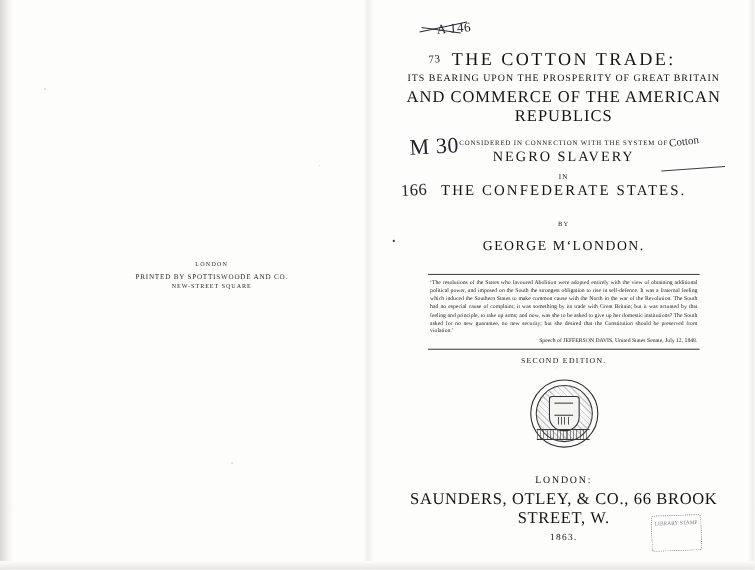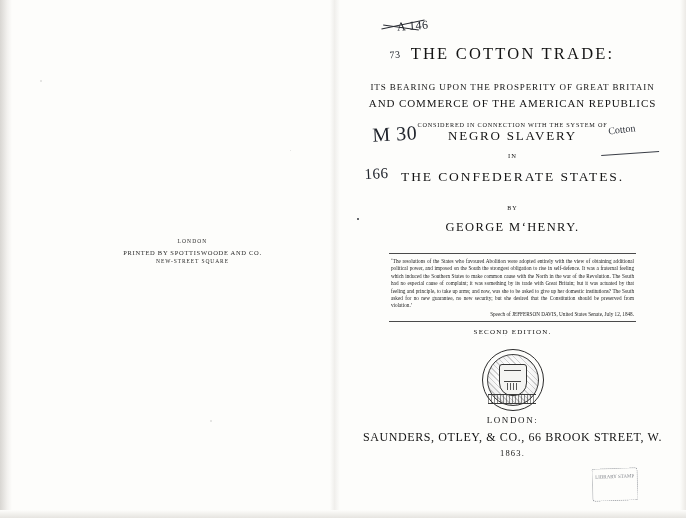--- a/index.html
+++ b/index.html
@@ -82,45 +82,44 @@
   }
   .tp-line { text-align: center; color: #141414; }
 
   .main-title {
     margin-top: 44px;
     font-size: 16.5px;
     letter-spacing: 2.2px;
     font-weight: normal;
   }
   .sub1 {
-    margin-top: 18px;
+    margin-top: 2px;
     font-size: 9px;
     letter-spacing: 0.9px;
   }
   .sub2 {
     margin-top: 5px;
-    font-size: 11px;
+    font-size: 15px;
     letter-spacing: 0.9px;
   }
   .sub3 {
     margin-top: 12px;
     font-size: 6.2px;
     letter-spacing: 0.8px;
   }
   .negro {
     font-size: 13px;
     letter-spacing: 1.8px;
   }
   .in-word {
     margin-top: 8px;
     font-size: 6.5px;
     letter-spacing: 1px;
   }
   .confed {
-    margin-top: 10px;
     font-size: 13.5px;
     letter-spacing: 1.9px;
   }
   .by-word {
     margin-top: 20px;
     font-size: 6px;
     letter-spacing: 1px;
   }
   .author {
     margin-top: 9px;
@@ -210,27 +209,27 @@
     left: 6px; bottom: 7px;
     width: 48px; height: 8px;
     border-top: 1px solid #3a3a3a;
     border-bottom: 1px solid #3a3a3a;
     background:
       repeating-linear-gradient(90deg, rgba(50,50,50,0.55) 0 1px, rgba(255,255,255,0) 1px 3px);
   }
 
   
   .city {
-    margin-top: 4px;
+    margin-top: 24px;
     font-size: 9px;
     letter-spacing: 1.6px;
   }
   .publisher {
     margin-top: 5px;
-    font-size: 12px;
+    font-size: 15px;
     letter-spacing: 0.6px;
   }
   .year {
     margin-top: 3px;
     font-size: 8.5px;
     letter-spacing: 1.2px;
   }
 
   
   .ms {
@@ -352,21 +351,21 @@
   <div class="titlepage">
 
     <div class="tp-line main-title">THE COTTON TRADE:</div>
     <div class="tp-line sub1">ITS BEARING UPON THE PROSPERITY OF GREAT BRITAIN</div>
     <div class="tp-line sub2">AND COMMERCE OF THE AMERICAN REPUBLICS</div>
     <div class="tp-line sub3">CONSIDERED IN CONNECTION WITH THE SYSTEM OF</div>
     <div class="tp-line negro">NEGRO SLAVERY</div>
     <div class="tp-line in-word">IN</div>
     <div class="tp-line confed">THE CONFEDERATE STATES.</div>
     <div class="tp-line by-word">BY</div>
-    <div class="tp-line author">GEORGE M‘HENRY.</div>
+    <div class="tp-line author">GEORGE M‘LONDON.</div>
 
     <div class="quote-block">
       <span>‘The resolutions of the States who favoured Abolition were adopted entirely with the view of obtaining additional political power, and imposed on the South the strongest obligation to rise in self-defence. It was a fraternal feeling which induced the Southern States to make common cause with the North in the war of the Revolution. The South had no especial cause of complaint; it was something by its trade with Great Britain; but it was actuated by that feeling and principle, to take up arms; and now, was she to be asked to give up her domestic institutions? The South asked for no new guarantee, no new security; but she desired that the Constitution should be preserved from violation.’</span>
       <span class="quote-attr">Speech of JEFFERSON DAVIS, United States Senate, July 12, 1848.</span>
     </div>
 
     <div class="tp-line edition">SECOND EDITION.</div>
 
     <div class="device-wrap">
       <div class="device">

